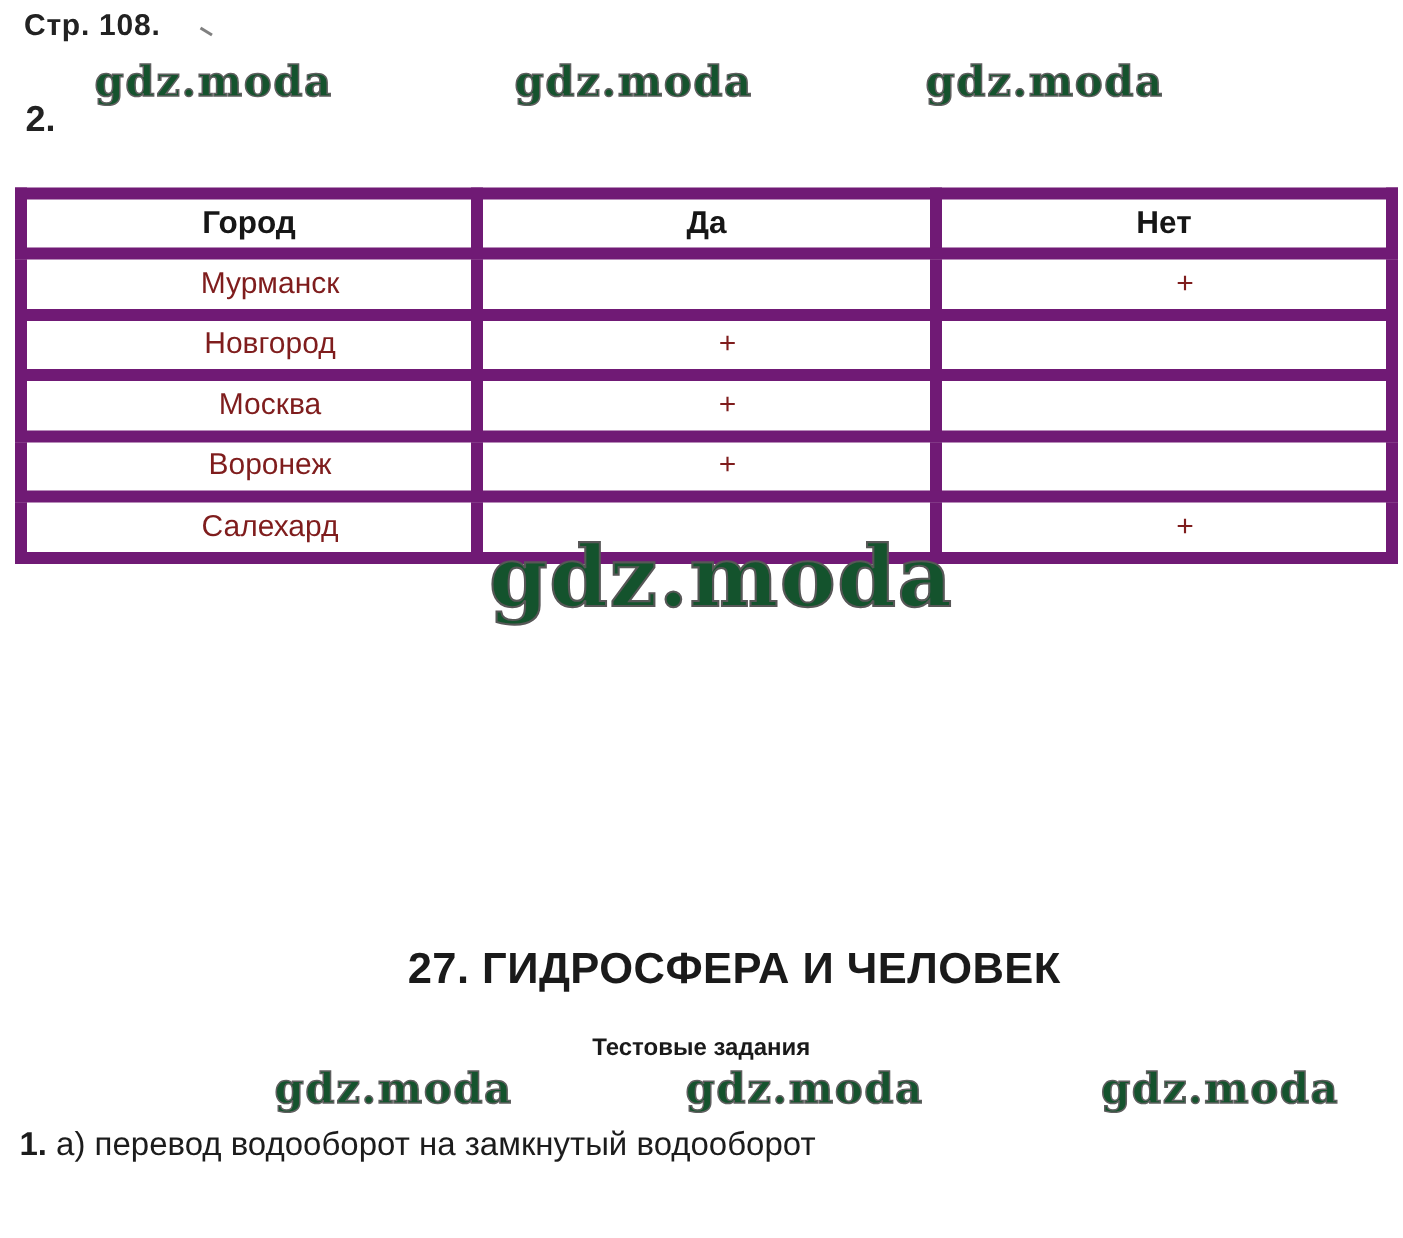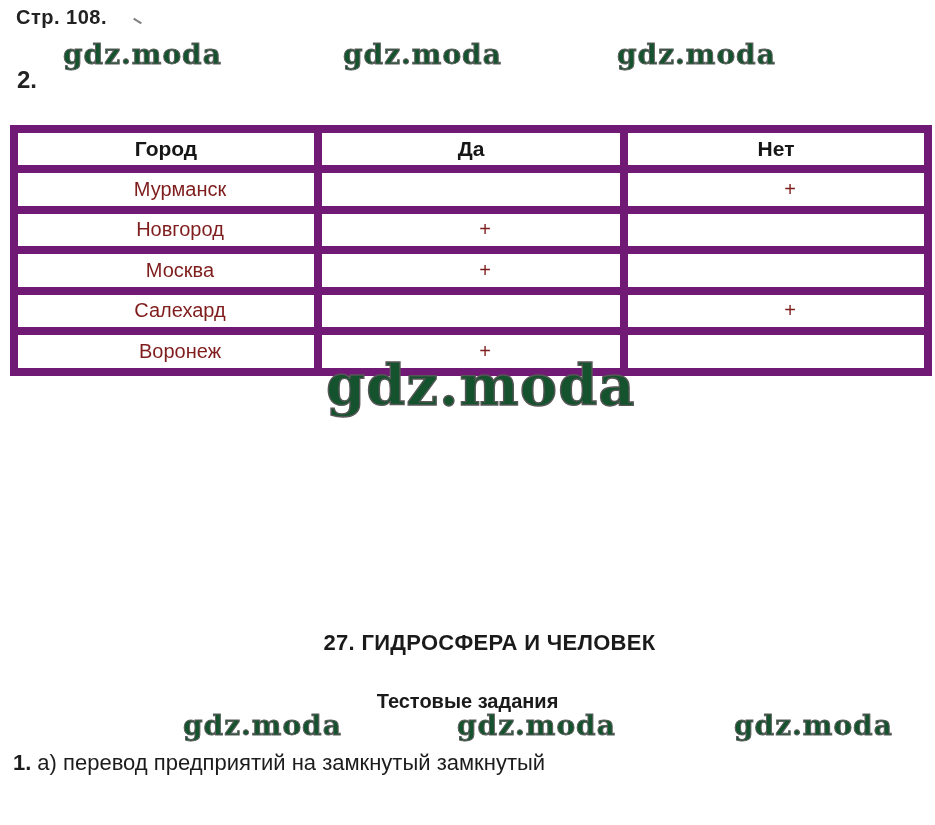--- a/index.html
+++ b/index.html
@@ -90,32 +90,32 @@
   }
   .col-city { width: 304px; }
   .col-da   { width: 306px; }
   .col-net  { width: 304px; }
 
   .section-heading {
     position: absolute;
     left: 0; top: 630px;
     width: 935px;
     text-align: center;
-    font-size: 22px;
+    font-size: 29px;
     font-weight: bold;
     color: #1a1a1a;
     letter-spacing: 0.3px;
     padding-left: 44px;
   }
   .subsection-heading {
     position: absolute;
     left: 0; top: 690px;
     width: 935px;
     text-align: center;
-    font-size: 20px;
+    font-size: 16px;
     font-weight: bold;
     color: #1a1a1a;
   }
   .answer-line {
     position: absolute;
     left: 13px; top: 750px;
     font-size: 22px;
     color: #1c1c1c;
     white-space: nowrap;
   }
@@ -156,36 +156,36 @@
     <td>Новгород</td>
     <td>+</td>
     <td></td>
   </tr>
       <tr>
     <td>Москва</td>
     <td>+</td>
     <td></td>
   </tr>
       <tr>
+    <td>Воронеж</td>
+    <td>+</td>
+    <td></td>
+  </tr>
+      <tr>
     <td>Салехард</td>
     <td></td>
     <td>+</td>
-  </tr>
-      <tr>
-    <td>Воронеж</td>
-    <td>+</td>
-    <td></td>
   </tr>
     </tbody>
 </table>
 
 <span class="watermark wm-table">gdz.moda</span>
 
 <div class="section-heading">27. ГИДРОСФЕРА И ЧЕЛОВЕК</div>
 <div class="subsection-heading">Тестовые задания</div>
 
 <span class="watermark wm-bottom-1">gdz.moda</span>
 <span class="watermark wm-bottom-2">gdz.moda</span>
 <span class="watermark wm-bottom-3">gdz.moda</span>
 
 <div class="answer-line">
-  <span class="num">1.</span><span>а) перевод предприятий на замкнутый замкнутый</span>
+  <span class="num">1.</span><span>а) перевод водооборот на замкнутый водооборот</span>
 </div>
 
 </body></html>

